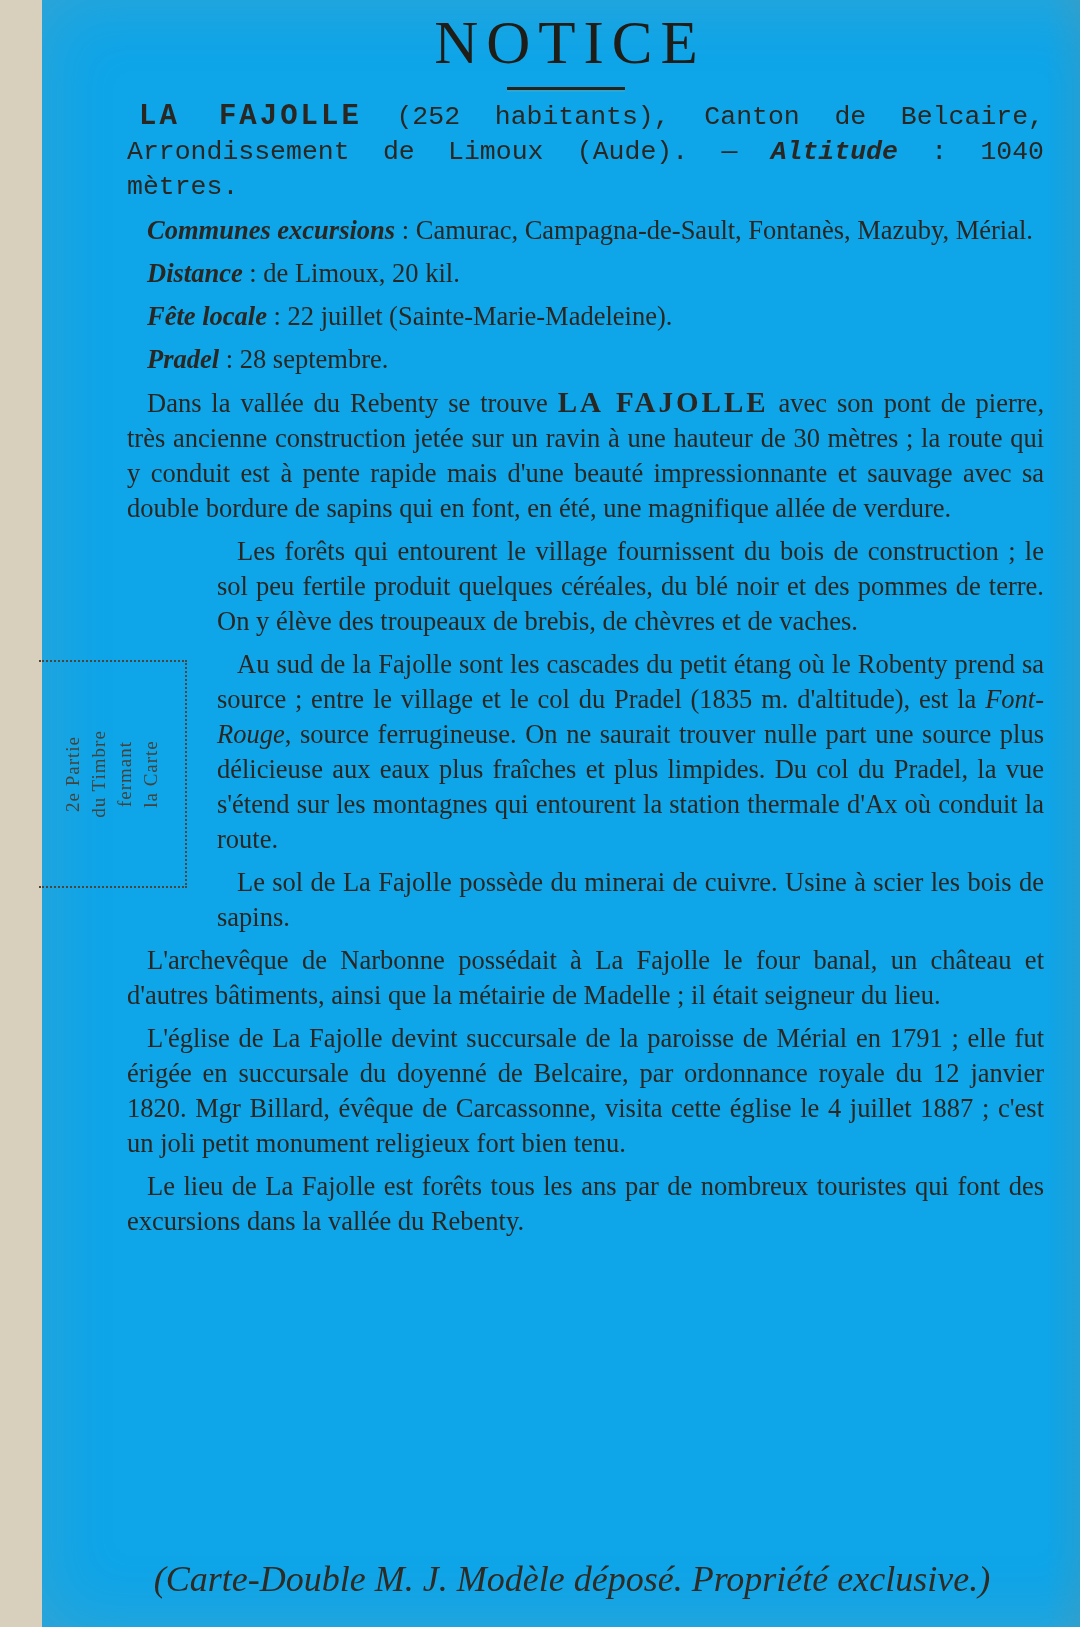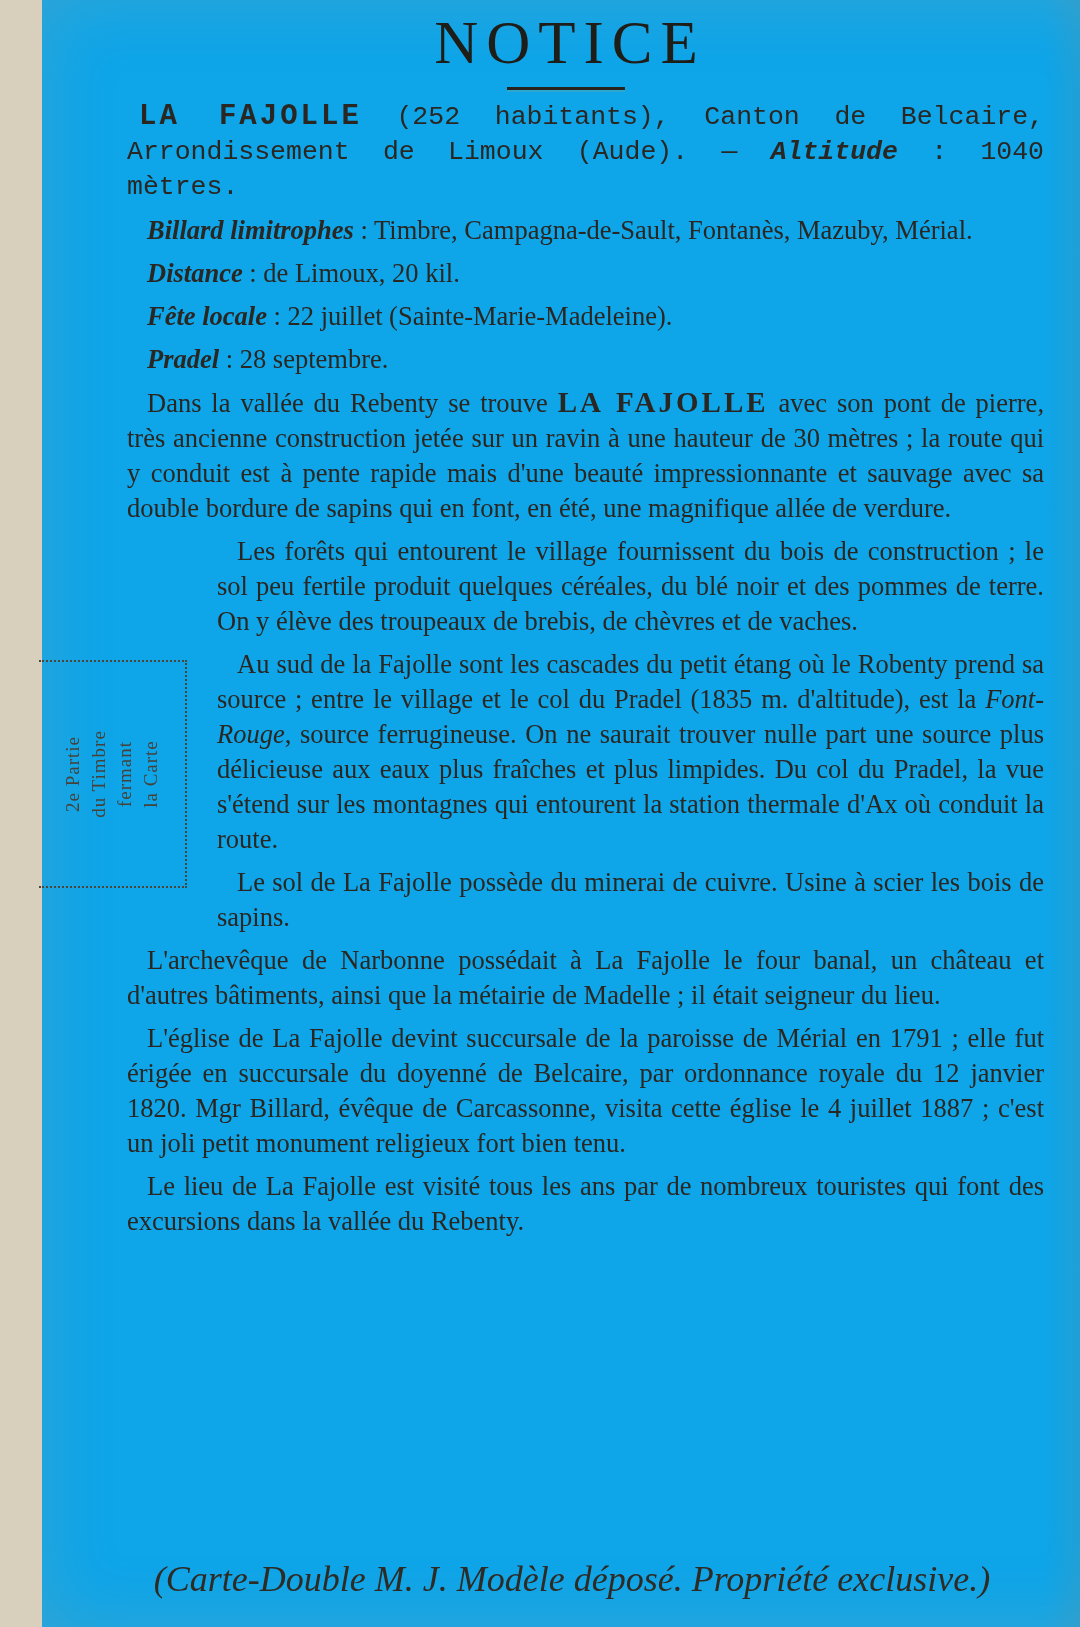--- a/index.html
+++ b/index.html
@@ -98,29 +98,29 @@
     <div class="stamp-text">
         <div>2e Partie</div>
         <div>du Timbre</div>
         <div>fermant</div>
         <div>la Carte</div>
       </div>
   </div>
 
   <div class="body-col">
     <p class="p-first"><span class="seg-b">LA FAJOLLE</span><span class="seg-p"> (252 habitants), Canton de Belcaire, Arrondissement de Limoux (Aude). — </span><span class="seg-ib">Altitude</span><span class="seg-p"> : 1040 mètres.</span></p>
-    <p><span class="seg-ib">Billard limitrophes</span><span class="seg-p"> : Timbre, Campagna-de-Sault, Fontanès, Mazuby, Mérial.</span></p>
+    <p><span class="seg-ib">Communes excursions</span><span class="seg-p"> : Camurac, Campagna-de-Sault, Fontanès, Mazuby, Mérial.</span></p>
     <p><span class="seg-ib">Distance</span><span class="seg-p"> : de Limoux, 20 kil.</span></p>
     <p><span class="seg-ib">Fête locale</span><span class="seg-p"> : 22 juillet (Sainte-Marie-Madeleine).</span></p>
     <p><span class="seg-ib">Pradel</span><span class="seg-p"> : 28 septembre.</span></p>
     <p><span class="seg-p">Dans la vallée du Rebenty se trouve </span><span class="seg-b">LA FAJOLLE</span><span class="seg-p"> avec son pont de pierre, très ancienne construction jetée sur un ravin à une hauteur de 30 mètres ; la route qui y conduit est à pente rapide mais d'une beauté impressionnante et sauvage avec sa double bordure de sapins qui en font, en été, une magnifique allée de verdure.</span></p>
     <span class="stamp-spacer"></span>
     <p><span class="seg-p">Les forêts qui entourent le village fournissent du bois de construction ; le sol peu fertile produit quelques céréales, du blé noir et des pommes de terre. On y élève des troupeaux de brebis, de chèvres et de vaches.</span></p>
     <p><span class="seg-p">Au sud de la Fajolle sont les cascades du petit étang où le Robenty prend sa source ; entre le village et le col du Pradel (1835 m. d'altitude), est la </span><span class="seg-i">Font-Rouge</span><span class="seg-p">, source ferrugineuse. On ne saurait trouver nulle part une source plus délicieuse aux eaux plus fraîches et plus limpides. Du col du Pradel, la vue s'étend sur les montagnes qui entourent la station thermale d'Ax où conduit la route.</span></p>
     <p><span class="seg-p">Le sol de La Fajolle possède du minerai de cuivre. Usine à scier les bois de sapins.</span></p>
     <p><span class="seg-p">L'archevêque de Narbonne possédait à La Fajolle le four banal, un château et d'autres bâtiments, ainsi que la métairie de Madelle ; il était seigneur du lieu.</span></p>
     <p><span class="seg-p">L'église de La Fajolle devint succursale de la paroisse de Mérial en 1791 ; elle fut érigée en succursale du doyenné de Belcaire, par ordonnance royale du 12 janvier 1820. Mgr Billard, évêque de Carcassonne, visita cette église le 4 juillet 1887 ; c'est un joli petit monument religieux fort bien tenu.</span></p>
-    <p><span class="seg-p">Le lieu de La Fajolle est visité tous les ans par de nombreux touristes qui font des excursions dans la vallée du Rebenty.</span></p>
+    <p><span class="seg-p">Le lieu de La Fajolle est forêts tous les ans par de nombreux touristes qui font des excursions dans la vallée du Rebenty.</span></p>
   </div>
 
   <div class="footer-note">(Carte-Double M. J. Modèle déposé. Propriété exclusive.)</div>
 
 </div>
 
 </body></html>

